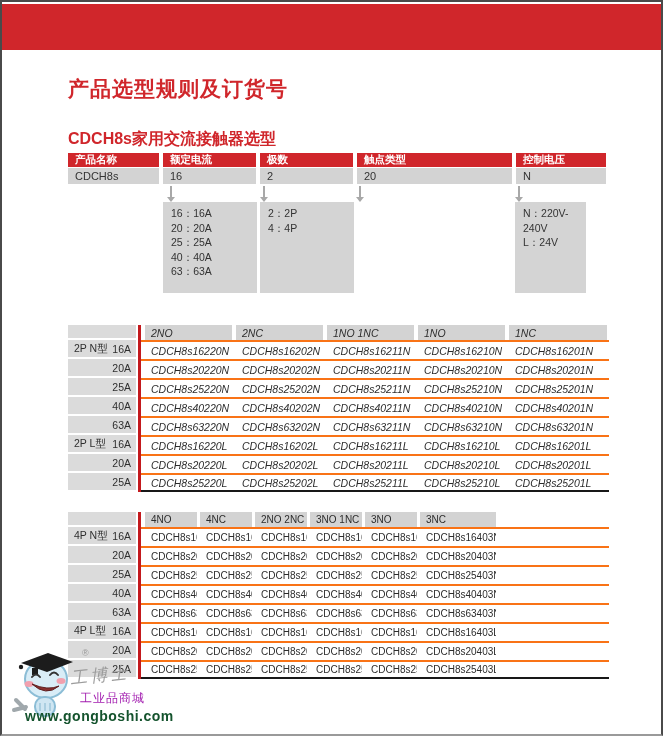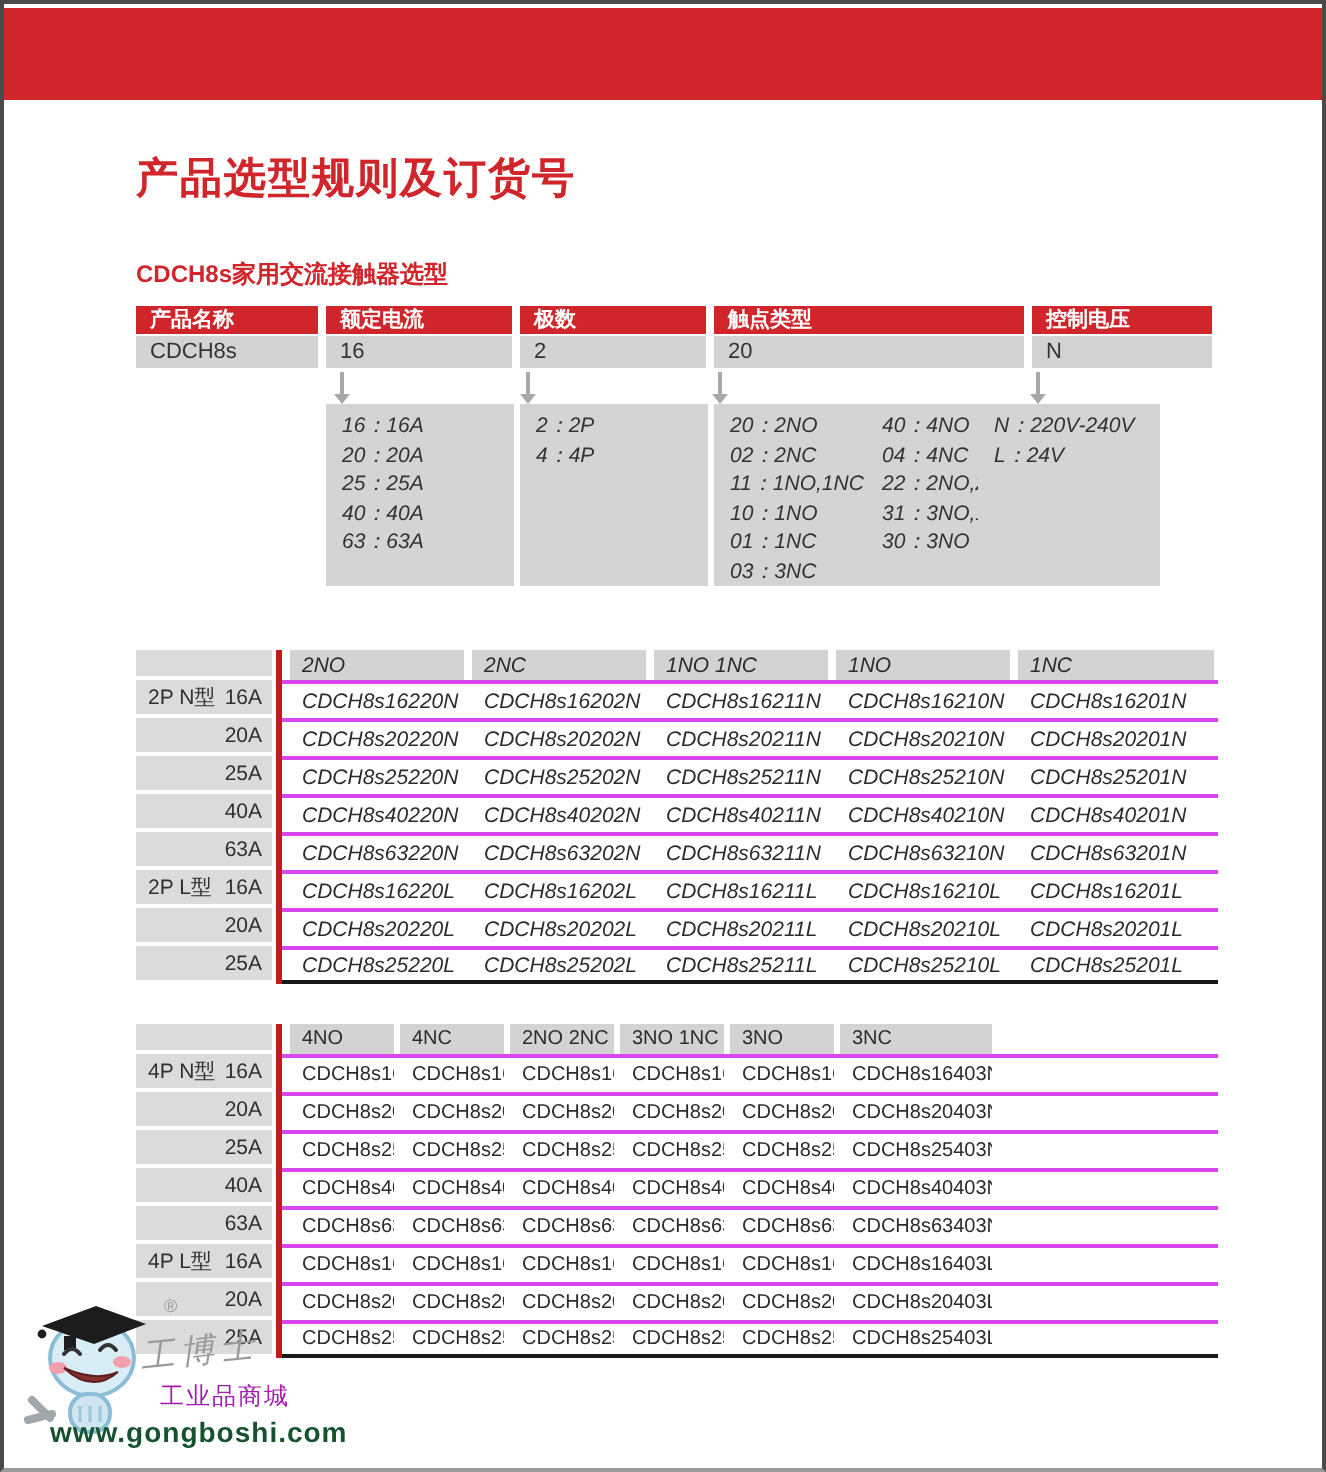--- a/index.html
+++ b/index.html
@@ -4,55 +4,55 @@
 <style>
   html,body{margin:0;padding:0;background:#fff;}
   .page{
     position:relative;width:663px;height:736px;background:#fff;
     box-sizing:border-box;overflow:hidden;
     border:2px solid #4a4a4a;border-bottom-color:#9a9a9a;
     font-family:"Liberation Sans","DejaVu Sans",sans-serif;
   }
   .topbar{position:absolute;left:0;right:0;top:2px;height:46px;background:#d0262b;}
   .title{position:absolute;left:66px;top:73px;font-size:21px;font-weight:bold;color:#d0262b;letter-spacing:1px;margin:0;}
-  .subtitle{position:absolute;left:66px;top:127px;font-size:12px;font-weight:bold;color:#d0262b;margin:0;}
+  .subtitle{position:absolute;left:66px;top:127px;font-size:16px;font-weight:bold;color:#d0262b;margin:0;}
 
   
   .selrow{position:absolute;left:66px;display:flex;}
   .selhead{top:151px;height:14px;}
   .selval{top:166px;height:16px;}
   .selcell{box-sizing:border-box;display:flex;align-items:center;padding-left:7px;margin-right:4px;}
   .selhead .selcell{background:#d0262b;color:#ffffff;font-weight:bold;font-size:10.5px;}
   .selval  .selcell{background:#d3d3d3;color:#333;font-size:11px;text-align:right;}
   .w1{width:91px}.w2{width:93px}.w3{width:93px}.w4{width:155px}.w5{width:90px;margin-right:0}
 
   .arrow{position:absolute;top:184px;width:2px;height:11px;background:#a8a8a8;}
   .arrow::after{content:"";position:absolute;top:11px;left:-3px;border:4px solid transparent;border-top:5px solid #a8a8a8;}
   #arrow-current{left:168px}#arrow-poles{left:261px}#arrow-contacts{left:357px}#arrow-voltage{left:516px}
 
   .optbox{position:absolute;top:200px;height:91px;background:#d4d4d4;box-sizing:border-box;
-          padding:4px 0 0 8px;font-size:10.5px;line-height:14.5px;color:#333;font-style:italic;}
+          padding:4px 0 0 8px;font-size:10.5px;line-height:14.5px;color:#333;}
   #box-current{left:161px;width:94px}
   #box-poles{left:258px;width:94px}
   #box-contacts{left:355px;width:156px;display:flex}
   #box-contacts .colL{width:76px}
   #box-contacts .colR{flex:1}
-  #box-voltage{left:487px;width:91px}
+  #box-voltage{left:513px;width:71px}
 
   
   .tbl{position:absolute;left:66px;width:541px;}
   #t1{top:323px;}
   #t2{top:510px;}
   .redline{position:absolute;left:70px;top:0;bottom:0;width:3px;background:#c3191d;z-index:2;}
   .trow{display:flex;height:19px;}
   .trow.thead{height:15px;}
   .lbl{width:68px;background:#dbdbdb;margin-bottom:2px;display:flex;justify-content:space-between;
        align-items:center;font-size:10.5px;color:#2f2f2f;padding:0 5px 0 6px;box-sizing:border-box;}
   .drow{flex:1;margin-left:5px;display:flex;padding-left:4px;box-sizing:border-box;}
-  .trow.tdata .drow{border-top:2px solid #d946ef;}
+  .trow.tdata .drow{border-top:2px solid #f97316;}
   .trow.tlast .drow{border-bottom:2px solid #181818;}
   .hcell,.dcell{box-sizing:border-box;display:flex;align-items:center;padding-left:6px;overflow:hidden;white-space:nowrap;}
   .hcell{background:#d3d3d3;color:#2c2c2c;}
   .dcell{color:#2c2c2c;}
   #t1 .hcell,#t1 .dcell{width:87px;margin-right:4px;font-size:10.5px;font-style:italic;}
   #t1 .hcell:last-child,#t1 .dcell:last-child{width:98px;margin-right:0;}
   #t2 .hcell,#t2 .dcell{width:52px;margin-right:3px;font-size:10px;}
   #t2 .hcell:last-child,#t2 .dcell:last-child{width:76px;margin-right:0;}
 
   
@@ -96,37 +96,20 @@
   <div class="optbox" id="box-current">
     <div>16：16A</div>
     <div>20：20A</div>
     <div>25：25A</div>
     <div>40：40A</div>
     <div>63：63A</div>
   </div>
   <div class="optbox" id="box-poles">
     <div>2：2P</div>
     <div>4：4P</div>
-  </div>
-  <div class="optbox" id="box-contacts">
-    <div class="colL">
-      <div>20：2NO</div>
-      <div>02：2NC</div>
-      <div>11：1NO,1NC</div>
-      <div>10：1NO</div>
-      <div>01：1NC</div>
-      <div>03：3NC</div>
-    </div>
-    <div class="colR">
-      <div>40：4NO</div>
-      <div>04：4NC</div>
-      <div>22：2NO,2NC</div>
-      <div>31：3NO,1NC</div>
-      <div>30：3NO</div>
-    </div>
   </div>
   <div class="optbox" id="box-voltage">
     <div>N：220V-240V</div>
     <div>L：24V</div>
   </div>
 
   <div class="tbl" id="t1">
     <div class="redline"></div>
     <div class="trow thead">
       <div class="lbl"></div>

